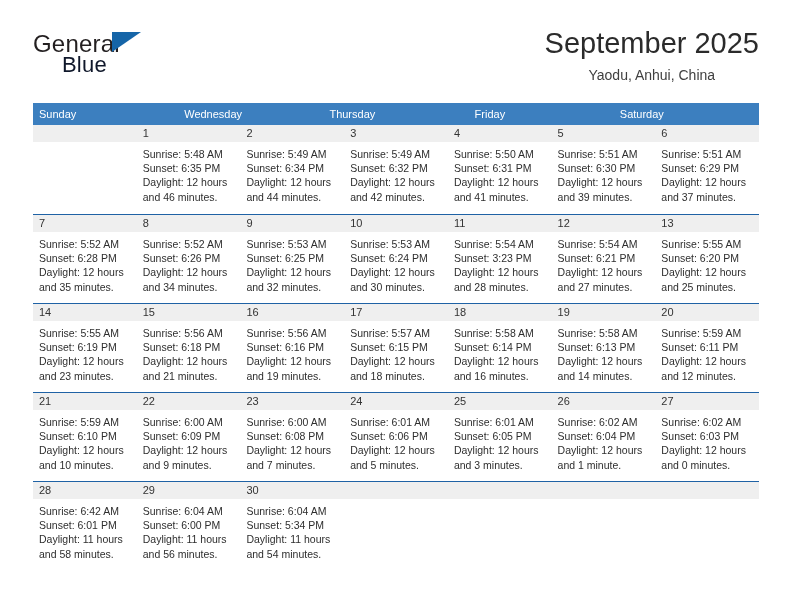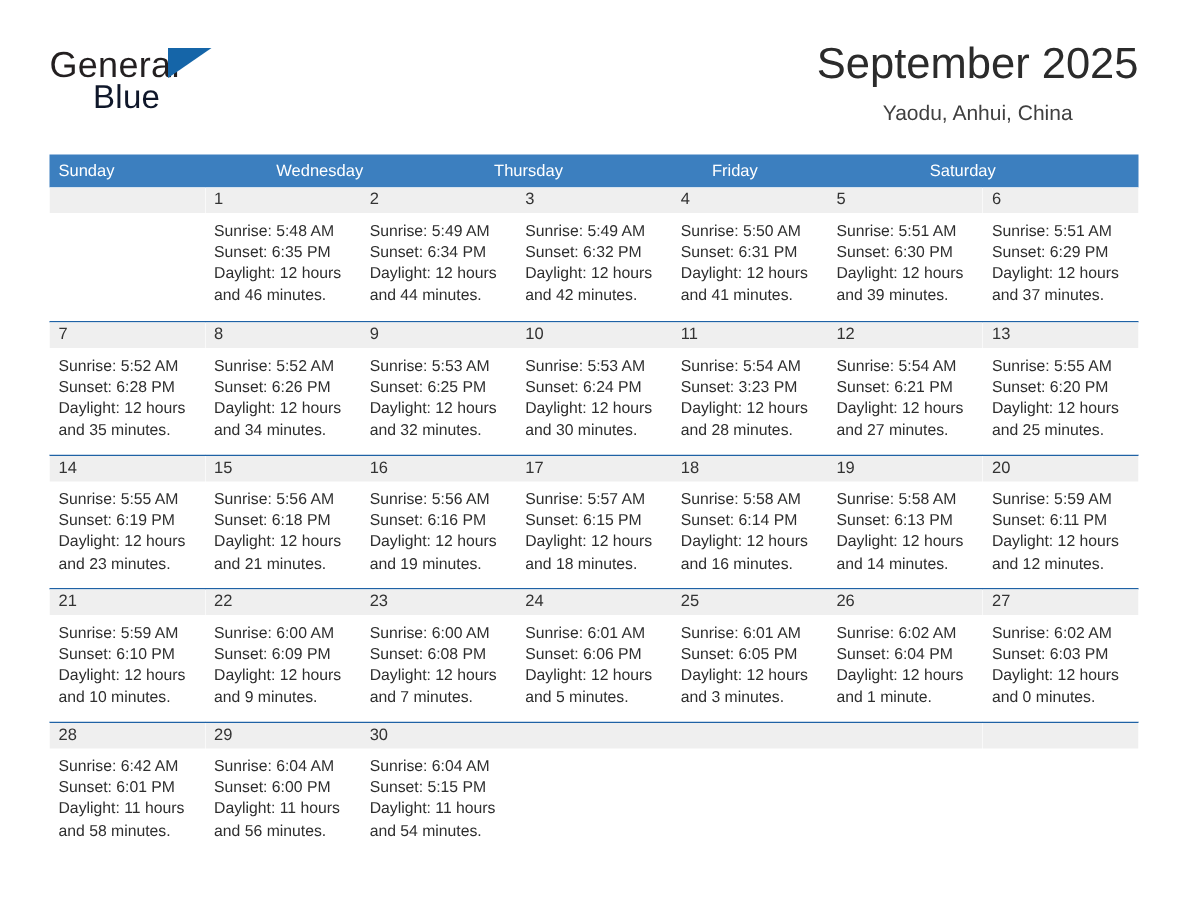--- a/index.html
+++ b/index.html
@@ -503,21 +503,21 @@
               <div class="day-line">Daylight: 11 hours</div>
               <div class="day-line">and 56 minutes.</div>
             </div>
           </div>
           <div class="day-cell">
             <div class="day-number-band">
               <span class="day-number">30</span>
             </div>
             <div class="day-body">
               <div class="day-line">Sunrise: 6:04 AM</div>
-              <div class="day-line">Sunset: 5:15 PM</div>
+              <div class="day-line">Sunset: 5:34 PM</div>
               <div class="day-line">Daylight: 11 hours</div>
               <div class="day-line">and 54 minutes.</div>
             </div>
           </div>
           <div class="day-cell empty">
             <div class="day-number-band">
               <span class="day-number"></span>
             </div>
           </div>
           <div class="day-cell empty">

